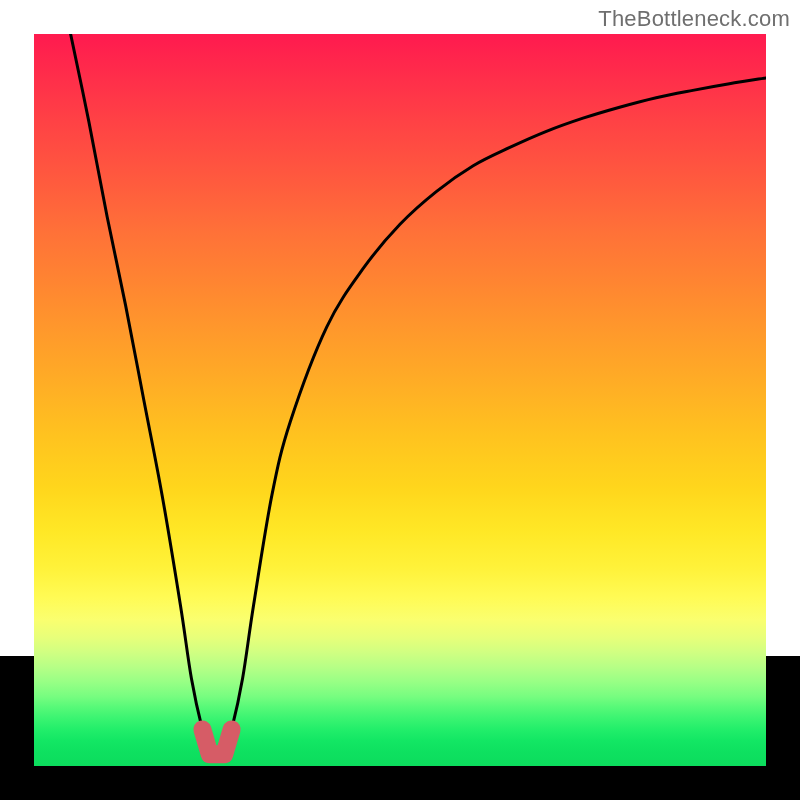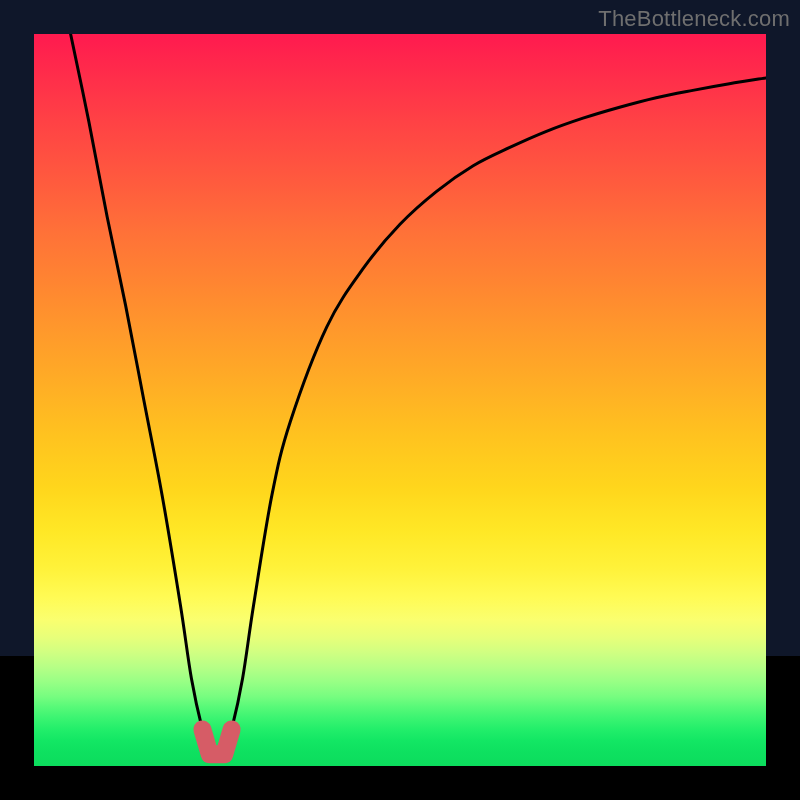--- a/index.html
+++ b/index.html
@@ -10,21 +10,21 @@
     background: #000;
     overflow: hidden;
     font-family: Arial, Helvetica, sans-serif;
   }
   .frame {
     position: absolute;
     left: 0;
     top: 0;
     width: 800px;
     height: 656px;
-    background: #0f172a;
+    background: #ffffff;
   }
   .plot-area {
     position: absolute;
     left: 34px;
     top: 34px;
     width: 732px;
     height: 732px;
     overflow: hidden;
   }
   .gradient {

